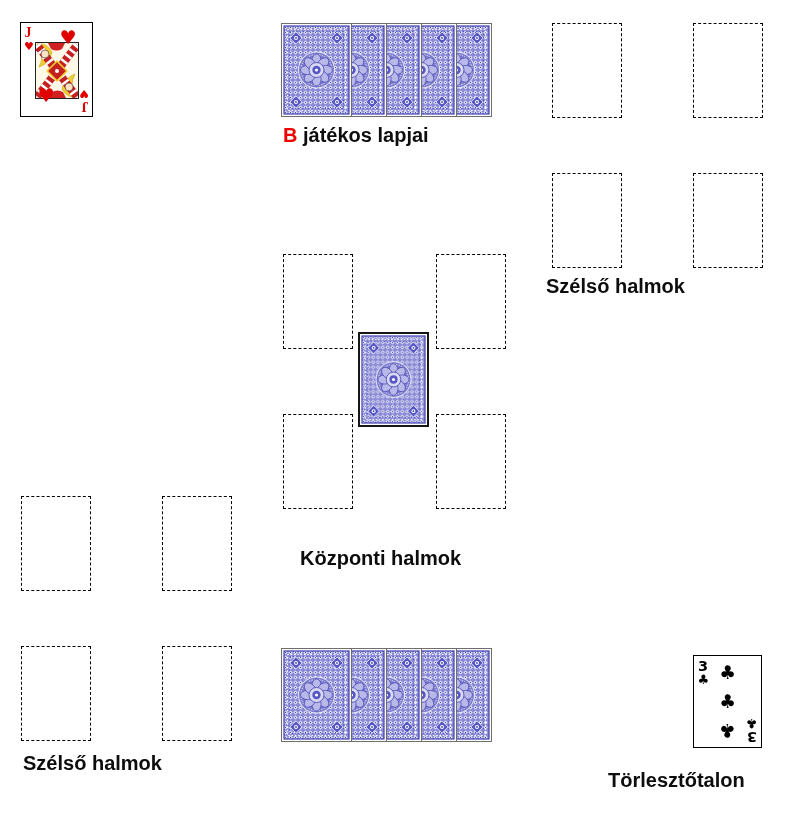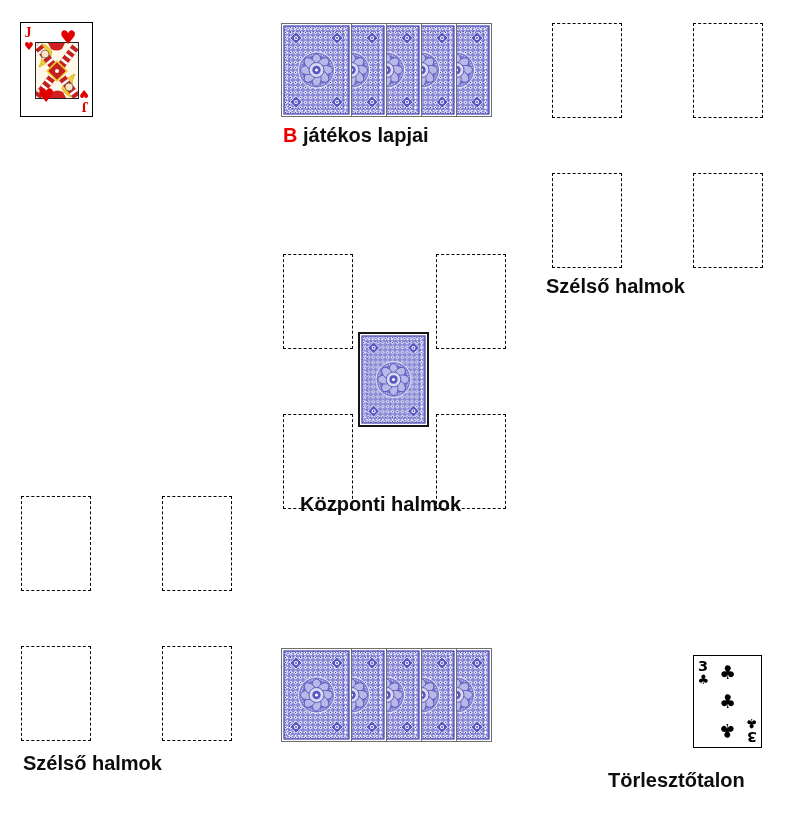--- a/index.html
+++ b/index.html
@@ -34,21 +34,21 @@
   .face svg{display:block;width:100%;height:100%;}
   .jack{left:20px;top:22px;width:71px;height:93px;}
   .talon{left:693px;top:655px;width:67px;height:91px;}
   
   .label{position:absolute;width:200px;text-align:left;white-space:nowrap;
          font-weight:bold;font-size:20px;color:#0d0d0d;}
   .lbl-b{left:283px;top:124px}
   .lbl-a{left:289px;top:752px}
   .lbl-etr{left:546px;top:275px}
   .lbl-ebl{left:23px;top:752px}
-  .lbl-c{left:300px;top:493px}
+  .lbl-c{left:300px;top:547px}
   .lbl-t{left:608px;top:769px}
   .red-letter{color:#ee0000;}
   .defs-holder{position:absolute;width:0;height:0;overflow:hidden;}
 </style>
 </head>
 <body>
 
 <div class="stage">
 
   <svg class="defs-holder" aria-hidden="true">

